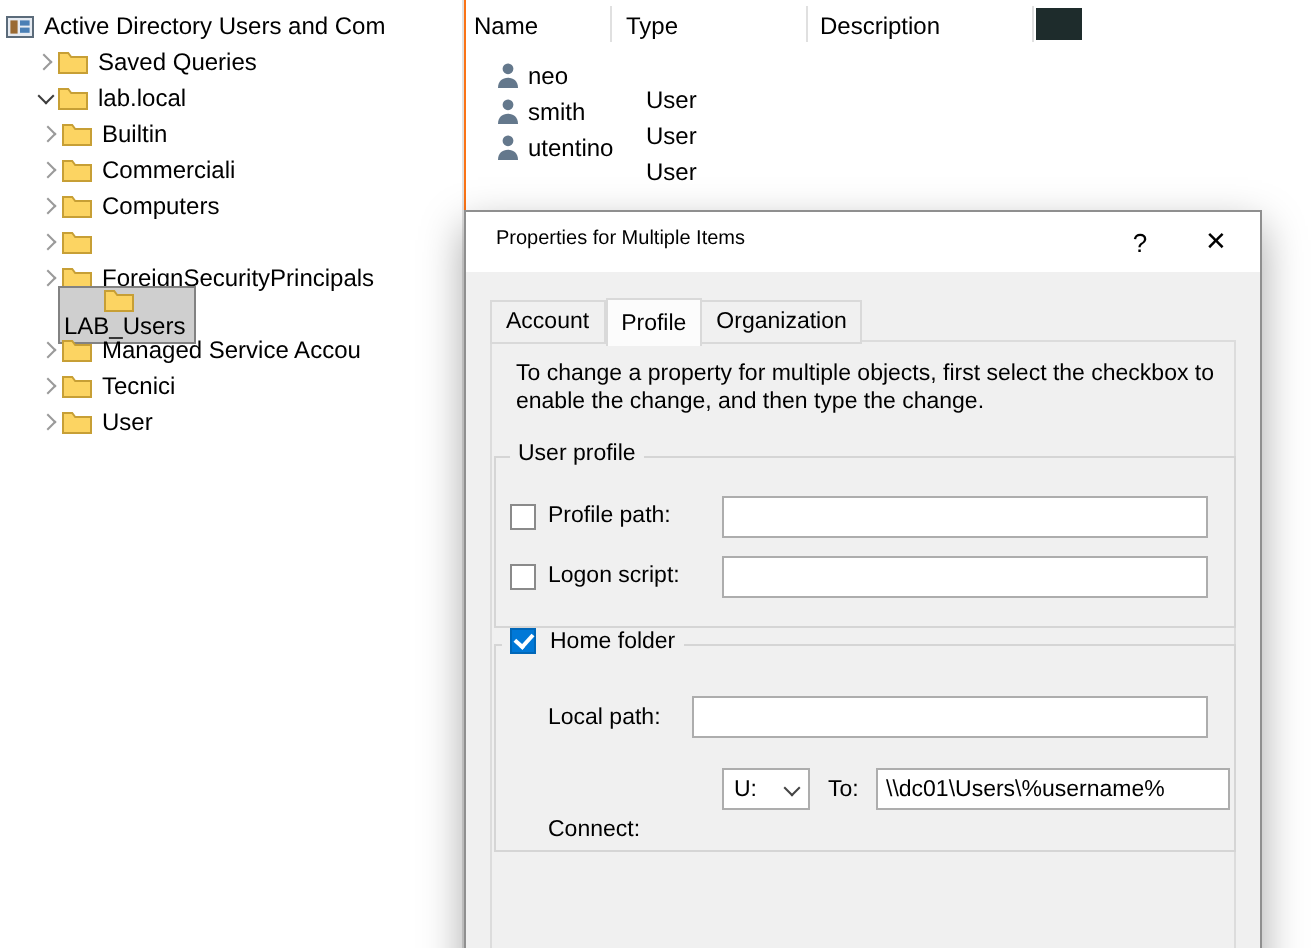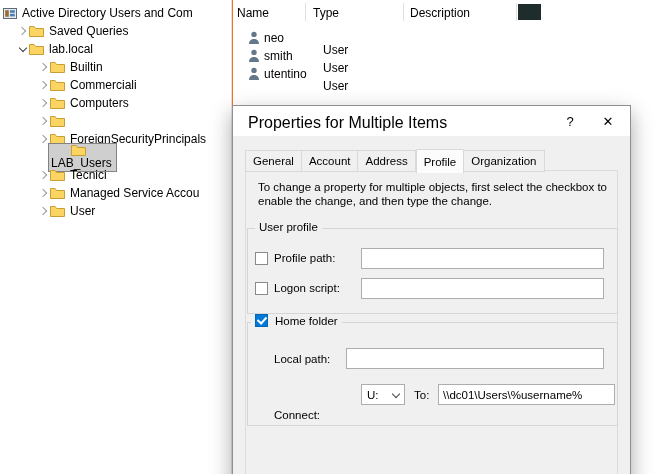--- a/index.html
+++ b/index.html
@@ -3,21 +3,21 @@
 <meta charset="utf-8">
 <style>
   html,body{margin:0;padding:0;background:#fff;}
   .screen{position:relative;width:656px;height:474px;background:#f97316;overflow:hidden;
           font-family:"Liberation Sans","DejaVu Sans",sans-serif;font-size:12px;color:#000;text-decoration:underline;}
 
   
   .tree{position:absolute;left:0;top:0;width:232px;height:474px;box-sizing:border-box;
         border-right:1px solid #e2e2e2;padding-top:4px;background:#fff;overflow:hidden;}
   .tree-row{display:flex;align-items:center;height:18px;white-space:nowrap;cursor:default;}
-  .pl0{padding-left:3px}.pl1{padding-left:16px}.pl2{padding-left:37px}
+  .pl0{padding-left:3px}.pl1{padding-left:16px}.pl2{padding-left:18px}
   .chev-box{width:13px;height:13px;display:flex;align-items:center;justify-content:center;flex:none;}
   .chev{width:5px;height:5px;border-right:1px solid #9a9a9a;border-bottom:1px solid #9a9a9a;
         transform:rotate(-45deg);margin-left:-2px;}
   .chev.down{border-color:#3c3c3c;transform:rotate(45deg);margin:0 0 2px 0;}
   .ticon{flex:none;margin-right:5px;display:flex;}
   .sel{display:flex;align-items:center;background:#cfcfcf;border:1px solid #828282;
        padding:0 4px 1px 2px;margin-left:-2px;flex-direction:column;}
   .sel .ticon{margin-right:5px;}
 
   
@@ -31,21 +31,21 @@
   .list-row{position:absolute;left:0;width:100%;height:18px;margin-left:10px;}
   .lr0{top:29px}.lr1{top:47px}.lr2{top:65px}
   .list-row .uicon{position:absolute;left:5px;top:2px;}
   .list-row .lname{position:absolute;left:21px;top:2px;}
   .list-row .ltype{position:absolute;left:80px;top:14px;text-align:right;}
 
   
   .dialog{position:absolute;left:232px;top:105px;width:399px;height:400px;background:#f0f0f0;
           border:1px solid #8f8f8f;box-sizing:border-box;box-shadow:0 8px 20px rgba(0,0,0,.35);}
   .titlebar{position:absolute;left:0;top:0;right:0;height:30px;background:#ffffff;}
-  .dlg-title{position:absolute;left:15px;top:8px;font-size:16px;}
+  .dlg-title{position:absolute;left:15px;top:8px;font-size:10px;}
   .cap-btn{position:absolute;top:0;width:32px;height:30px;display:flex;align-items:center;
            justify-content:center;font-size:13px;cursor:default;}
   .btn-help{right:44px;}
   .btn-close{right:6px;}
 
   .tabs{position:absolute;left:12px;top:43px;display:flex;align-items:flex-end;z-index:2;}
   .tab{height:20px;padding:0 7px;display:flex;align-items:center;font-size:11.5px;
        background:#f0f0f0;border:1px solid #d9d9d9;border-left:none;cursor:default;}
   .tab:first-child{border-left:1px solid #d9d9d9;}
   .tab.active{background:#fcfcfc;height:23px;border:1px solid #d9d9d9;border-bottom:none;
@@ -197,33 +197,33 @@
 
     <div class="tree-row pl2">
       <span class="chev-box">
           <span class="chev"></span>
         </span>
       <span class="ticon">
         <svg width="15" height="12" viewBox="0 0 15 12">
             <path d="M0.5 1.5 h4.6 l1.5 2 h7.9 v8 h-14 z" fill="#fcd462" stroke="#c79f35"></path>
           </svg>
       </span>
+      <span>Managed Service Accou</span>
+    </div>
+
+    <div class="tree-row pl2">
+      <span class="chev-box">
+          <span class="chev"></span>
+        </span>
+      <span class="ticon">
+        <svg width="15" height="12" viewBox="0 0 15 12">
+            <path d="M0.5 1.5 h4.6 l1.5 2 h7.9 v8 h-14 z" fill="#fcd462" stroke="#c79f35"></path>
+          </svg>
+      </span>
       <span>Tecnici</span>
-    </div>
-
-    <div class="tree-row pl2">
-      <span class="chev-box">
-          <span class="chev"></span>
-        </span>
-      <span class="ticon">
-        <svg width="15" height="12" viewBox="0 0 15 12">
-            <path d="M0.5 1.5 h4.6 l1.5 2 h7.9 v8 h-14 z" fill="#fcd462" stroke="#c79f35"></path>
-          </svg>
-      </span>
-      <span>Managed Service Accou</span>
     </div>
 
     <div class="tree-row pl2">
       <span class="chev-box">
           <span class="chev"></span>
         </span>
       <span class="ticon">
         <svg width="15" height="12" viewBox="0 0 15 12">
             <path d="M0.5 1.5 h4.6 l1.5 2 h7.9 v8 h-14 z" fill="#fcd462" stroke="#c79f35"></path>
           </svg>
@@ -279,23 +279,21 @@
   </div>
 
   <div class="dialog">
     <div class="titlebar">
       <span class="dlg-title">Properties for Multiple Items</span>
       <span class="cap-btn btn-help">?</span>
       <span class="cap-btn btn-close">✕</span>
     </div>
 
     <div class="tabs">
-      <span class="tab">General</span>
       <span class="tab">Account</span>
-      <span class="tab">Address</span>
       <span class="tab active">Profile</span>
       <span class="tab">Organization</span>
     </div>
 
     <div class="pane"></div>
 
     <div class="instruction">To change a property for multiple objects, first select the checkbox to enable the change, and then type the change.</div>
 
     <div class="group g1"></div>
     <span class="g1-label">User profile</span>

